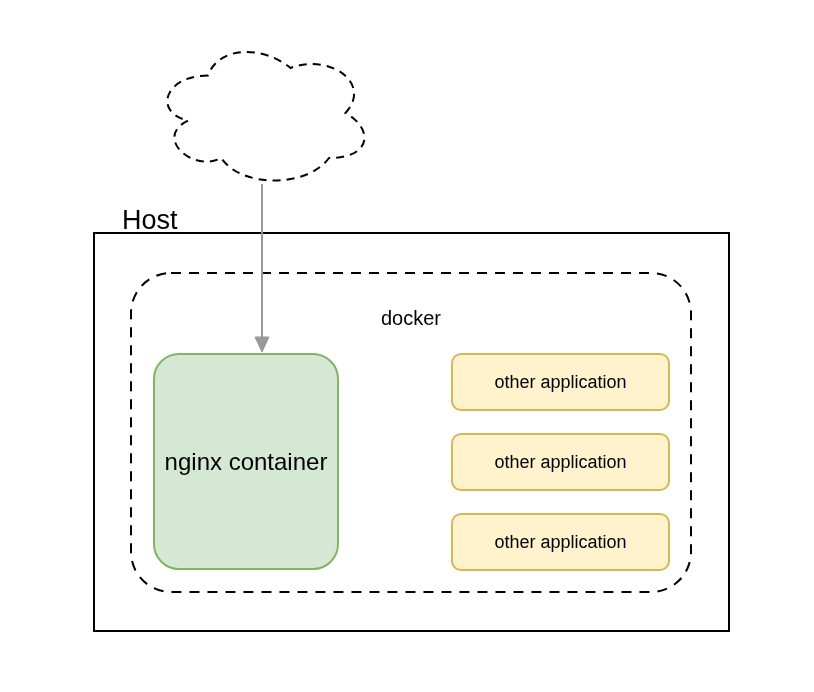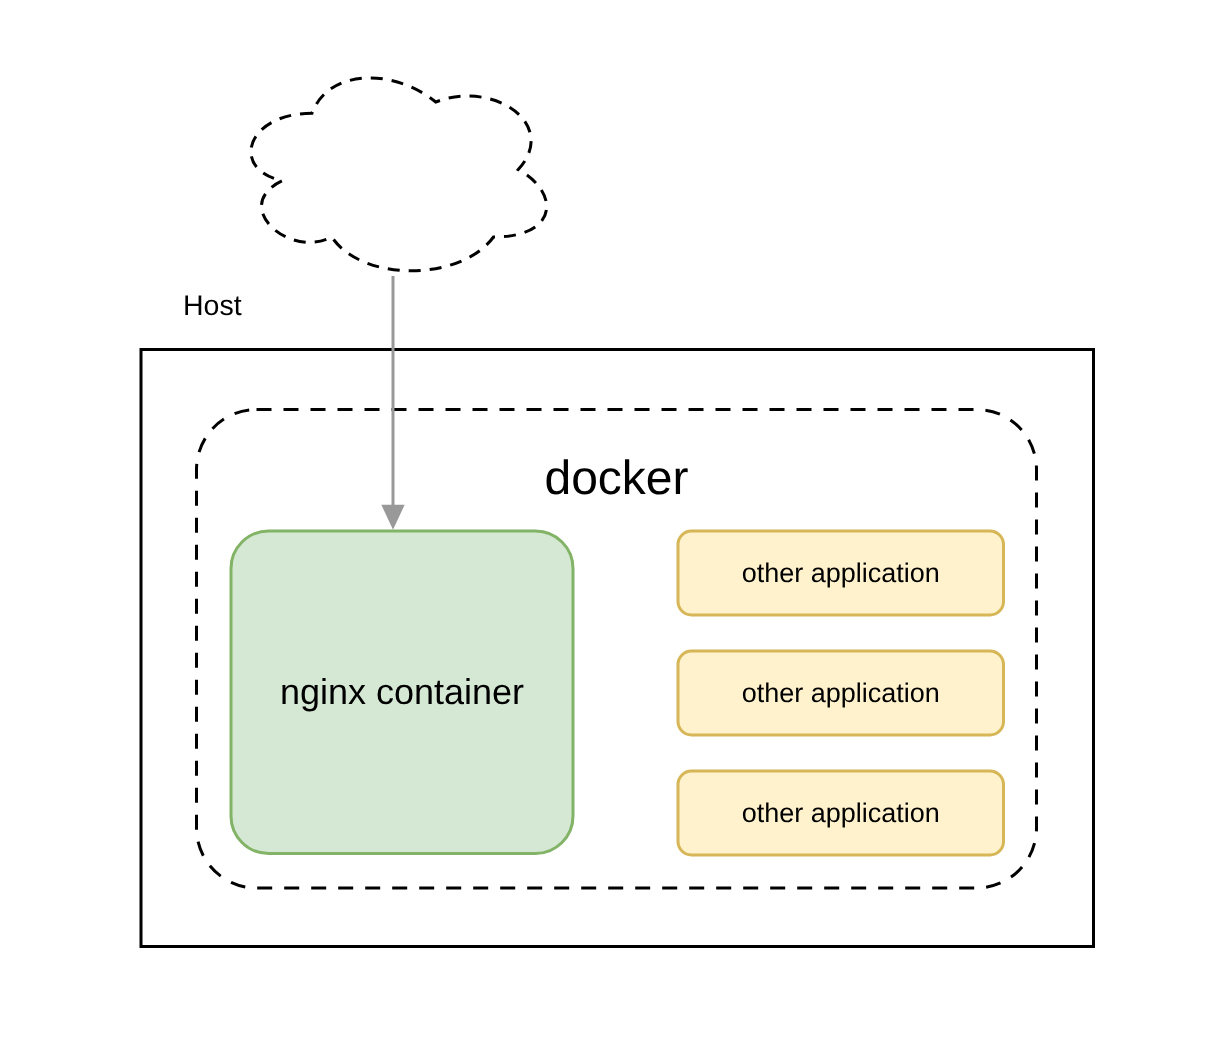--- a/index.html
+++ b/index.html
@@ -14,35 +14,35 @@
     height: 692px;
     background: #ffffff;
     overflow: hidden;
     color: #000000;
   }
   .canvas * { box-sizing: border-box; }
 
   .label {
     position: absolute;
     color: #000000;
-    font-size: 32px;
+    font-size: 20px;
     line-height: 1.2;
     white-space: nowrap;
   }
   .label.centered {
     display: flex;
     align-items: center;
     justify-content: center;
     text-align: center;
   }
 
   .host-label {
     left: 122px;
-    top: 194px;
-    font-size: 19px;
+    top: 204px;
+    font-size: 27px;
   }
 
   .host-box {
     position: absolute;
     left: 93px;
     top: 232px;
     width: 637px;
     height: 400px;
     border: 2px solid #000000;
     background: #ffffff;
@@ -59,21 +59,21 @@
     left: 153px;
     top: 38px;
     width: 220px;
     height: 150px;
   }
 
   .nginx-box {
     position: absolute;
     left: 153px;
     top: 353px;
-    width: 230px;
+    width: 186px;
     height: 217px;
     background: #d5e8d4;
     border: 2px solid #82b366;
     border-radius: 26px;
     display: flex;
     align-items: center;
     justify-content: center;
     font-size: 24px;
   }
 

